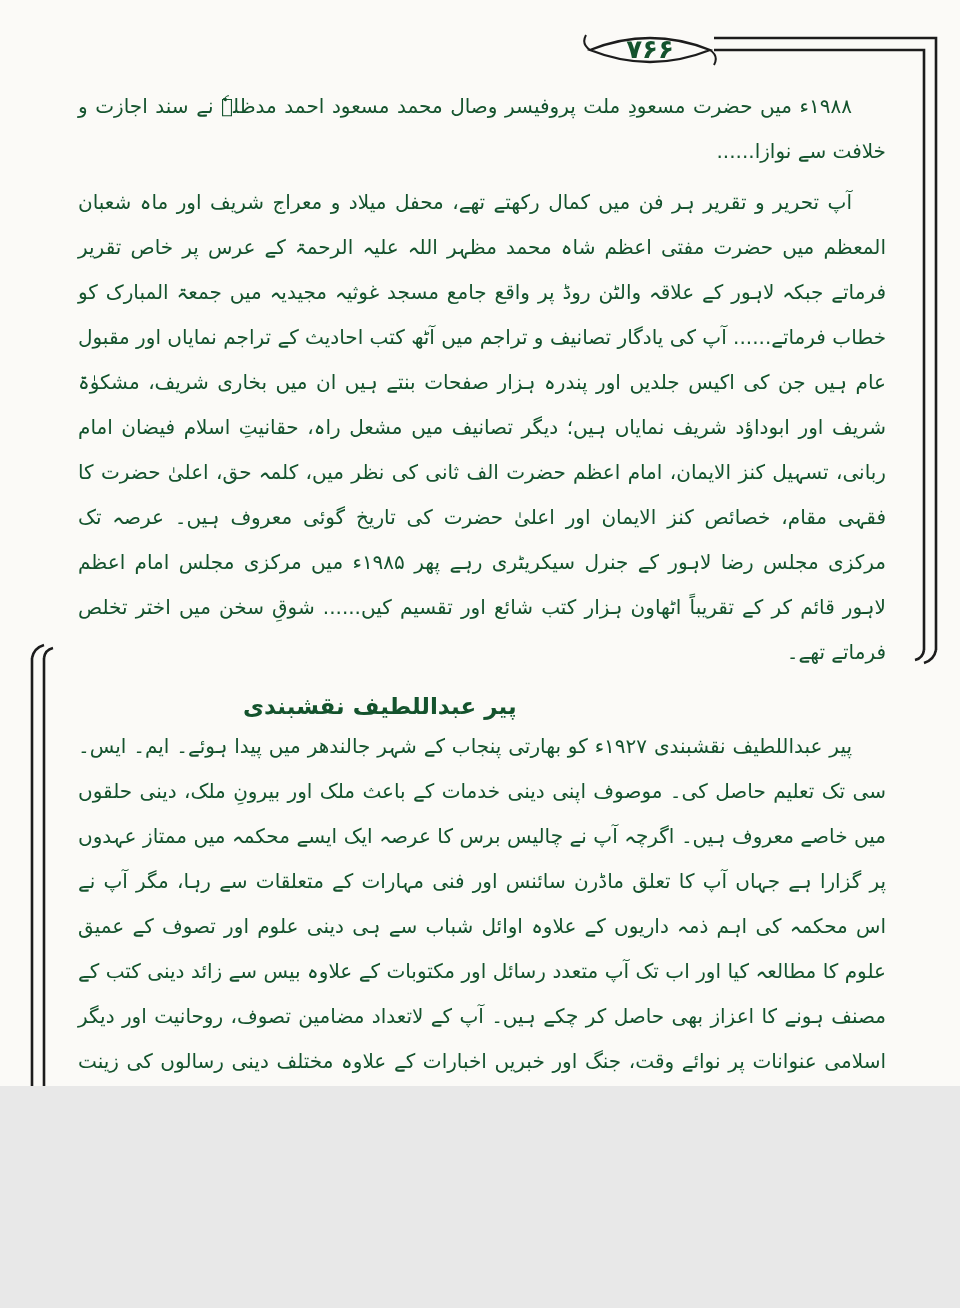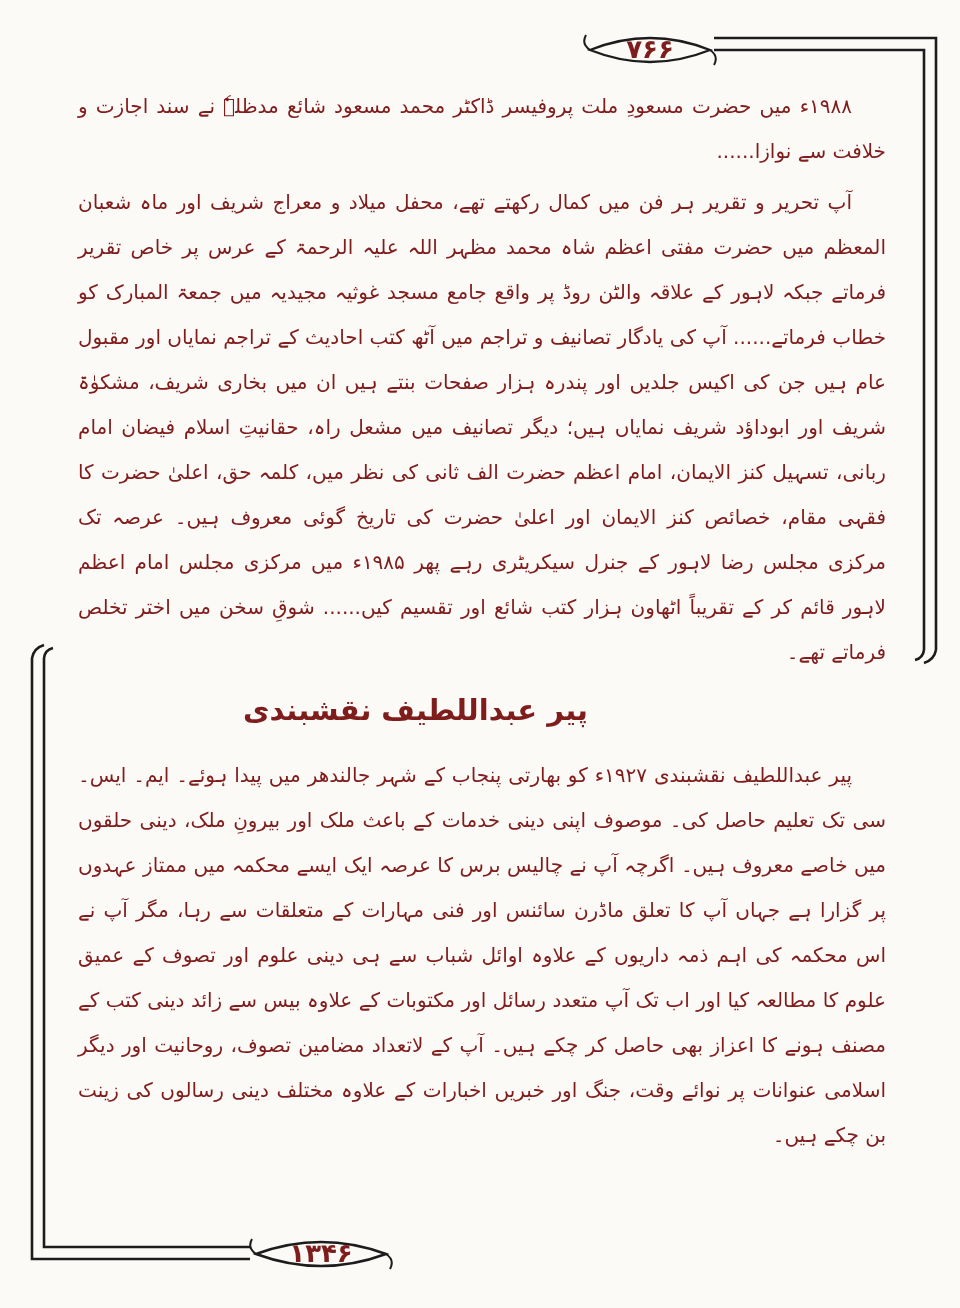--- a/index.html
+++ b/index.html
@@ -3,26 +3,26 @@
 <meta charset="utf-8">
 <style>
   html, body {
     margin: 0;
     padding: 0;
     background: #e8e8e8;
   }
   .page {
     position: relative;
     width: 960px;
-    height: 1308px;
+    height: 1086px;
     margin: 0 auto;
     background: #fbfaf7;
     overflow: hidden;
     font-family: "DejaVu Sans", sans-serif;
-    color: #7f1d1d;
+    color: #14532d;
   }
   .frame {
     position: absolute;
     top: 0;
     left: 0;
     pointer-events: none;
   }
   .cartouche {
     position: absolute;
     pointer-events: none;
@@ -62,24 +62,24 @@
     text-align: justify;
   }
   .text-block p {
     margin: 0 0 6px 0;
   }
   .text-block p.indent {
     text-indent: 34px;
   }
   .section-heading {
     direction: rtl;
-    font-size: 29px;
+    font-size: 23px;
     font-weight: bold;
     line-height: 1.5;
-    margin: 14px 0 20px 0;
+    margin: 14px 0 0 0;
     text-align: left;
     padding-left: 165px;
   }
 </style>
 </head>
 <body>
 
 <div class="page">
 
   <svg class="frame" width="960" height="1308" viewBox="0 0 960 1308" aria-hidden="true">
@@ -100,21 +100,21 @@
   <div class="cartouche cartouche-top">
     <svg width="140" height="52" viewBox="0 0 140 52" aria-hidden="true">
       <path d="M10 26 Q70 2 130 26 Q70 50 10 26 Z" fill="none" stroke="#1c1c1c" stroke-width="2.4"></path>
       <path d="M10 26 Q1 20 6 11" fill="none" stroke="#1c1c1c" stroke-width="2"></path>
       <path d="M130 26 Q139 32 134 41" fill="none" stroke="#1c1c1c" stroke-width="2"></path>
     </svg>
     <span class="num">۷۶۶</span>
   </div>
 
   <div class="text-block">
-    <p class="indent">۱۹۸۸ء میں حضرت مسعودِ ملت پروفیسر ڈاکٹر محمد مسعود شائع مدظلہٗ نے سند اجازت و خلافت سے نوازا......</p>
+    <p class="indent">۱۹۸۸ء میں حضرت مسعودِ ملت پروفیسر وصال محمد مسعود احمد مدظلہٗ نے سند اجازت و خلافت سے نوازا......</p>
     <p class="indent">آپ تحریر و تقریر ہر فن میں کمال رکھتے تھے، محفل میلاد و معراج شریف اور ماہ شعبان المعظم میں حضرت مفتی اعظم شاہ محمد مظہر اللہ علیہ الرحمۃ کے عرس پر خاص تقریر فرماتے جبکہ لاہور کے علاقہ والٹن روڈ پر واقع جامع مسجد غوثیہ مجیدیہ میں جمعۃ المبارک کو خطاب فرماتے...... آپ کی یادگار تصانیف و تراجم میں آٹھ کتب احادیث کے تراجم نمایاں اور مقبول عام ہیں جن کی اکیس جلدیں اور پندرہ ہزار صفحات بنتے ہیں ان میں بخاری شریف، مشکوٰۃ شریف اور ابوداؤد شریف نمایاں ہیں؛ دیگر تصانیف میں مشعل راہ، حقانیتِ اسلام فیضان امام ربانی، تسہیل کنز الایمان، امام اعظم حضرت الف ثانی کی نظر میں، کلمہ حق، اعلیٰ حضرت کا فقہی مقام، خصائص کنز الایمان اور اعلیٰ حضرت کی تاریخ گوئی معروف ہیں۔ عرصہ تک مرکزی مجلس رضا لاہور کے جنرل سیکریٹری رہے پھر ۱۹۸۵ء میں مرکزی مجلس امام اعظم لاہور قائم کر کے تقریباً اٹھاون ہزار کتب شائع اور تقسیم کیں...... شوقِ سخن میں اختر تخلص فرماتے تھے۔</p>
     <h2 class="section-heading">پیر عبداللطیف نقشبندی</h2>
     <p class="indent">پیر عبداللطیف نقشبندی ۱۹۲۷ء کو بھارتی پنجاب کے شہر جالندھر میں پیدا ہوئے۔ ایم۔ ایس۔ سی تک تعلیم حاصل کی۔ موصوف اپنی دینی خدمات کے باعث ملک اور بیرونِ ملک، دینی حلقوں میں خاصے معروف ہیں۔ اگرچہ آپ نے چالیس برس کا عرصہ ایک ایسے محکمہ میں ممتاز عہدوں پر گزارا ہے جہاں آپ کا تعلق ماڈرن سائنس اور فنی مہارات کے متعلقات سے رہا، مگر آپ نے اس محکمہ کی اہم ذمہ داریوں کے علاوہ اوائل شباب سے ہی دینی علوم اور تصوف کے عمیق علوم کا مطالعہ کیا اور اب تک آپ متعدد رسائل اور مکتوبات کے علاوہ بیس سے زائد دینی کتب کے مصنف ہونے کا اعزاز بھی حاصل کر چکے ہیں۔ آپ کے لاتعداد مضامین تصوف، روحانیت اور دیگر اسلامی عنوانات پر نوائے وقت، جنگ اور خبریں اخبارات کے علاوہ مختلف دینی رسالوں کی زینت بن چکے ہیں۔</p>
   </div>
 
   <div class="cartouche cartouche-bottom">
     <svg width="150" height="52" viewBox="0 0 150 52" aria-hidden="true">
       <path d="M10 26 Q75 2 140 26 Q75 50 10 26 Z" fill="none" stroke="#1c1c1c" stroke-width="2.4"></path>
       <path d="M10 26 Q1 20 6 11" fill="none" stroke="#1c1c1c" stroke-width="2"></path>
       <path d="M140 26 Q149 32 144 41" fill="none" stroke="#1c1c1c" stroke-width="2"></path>

